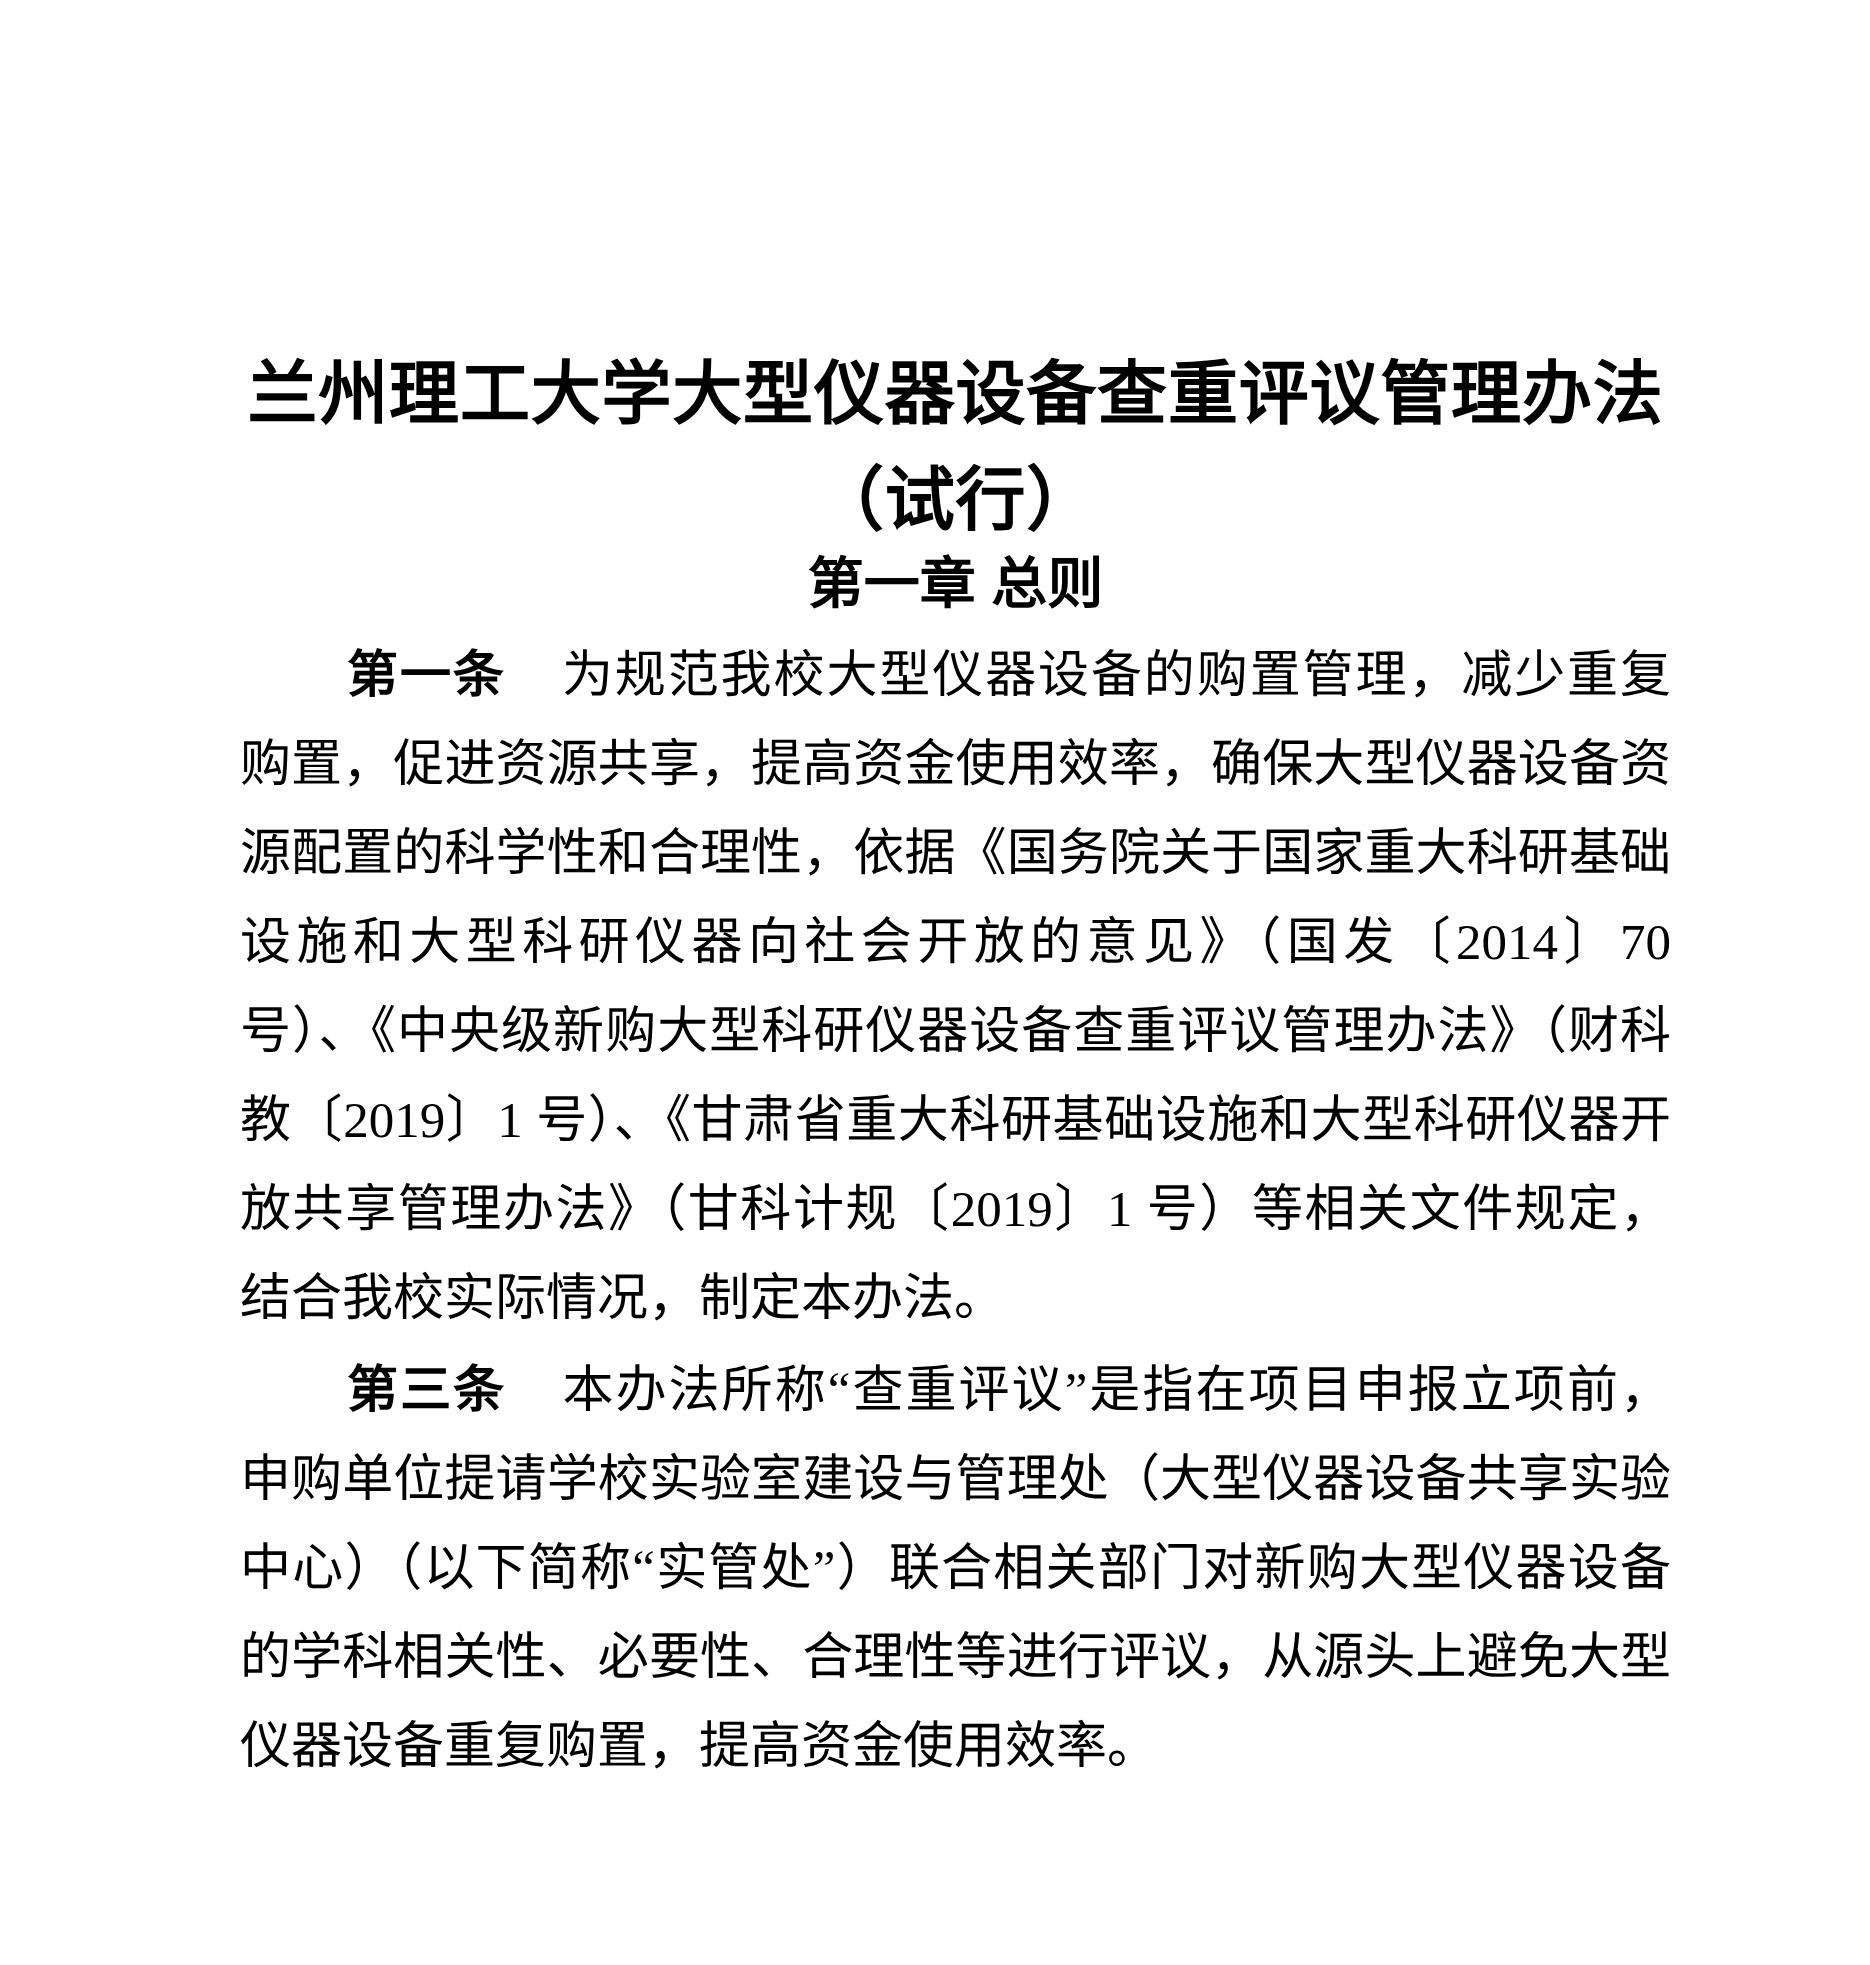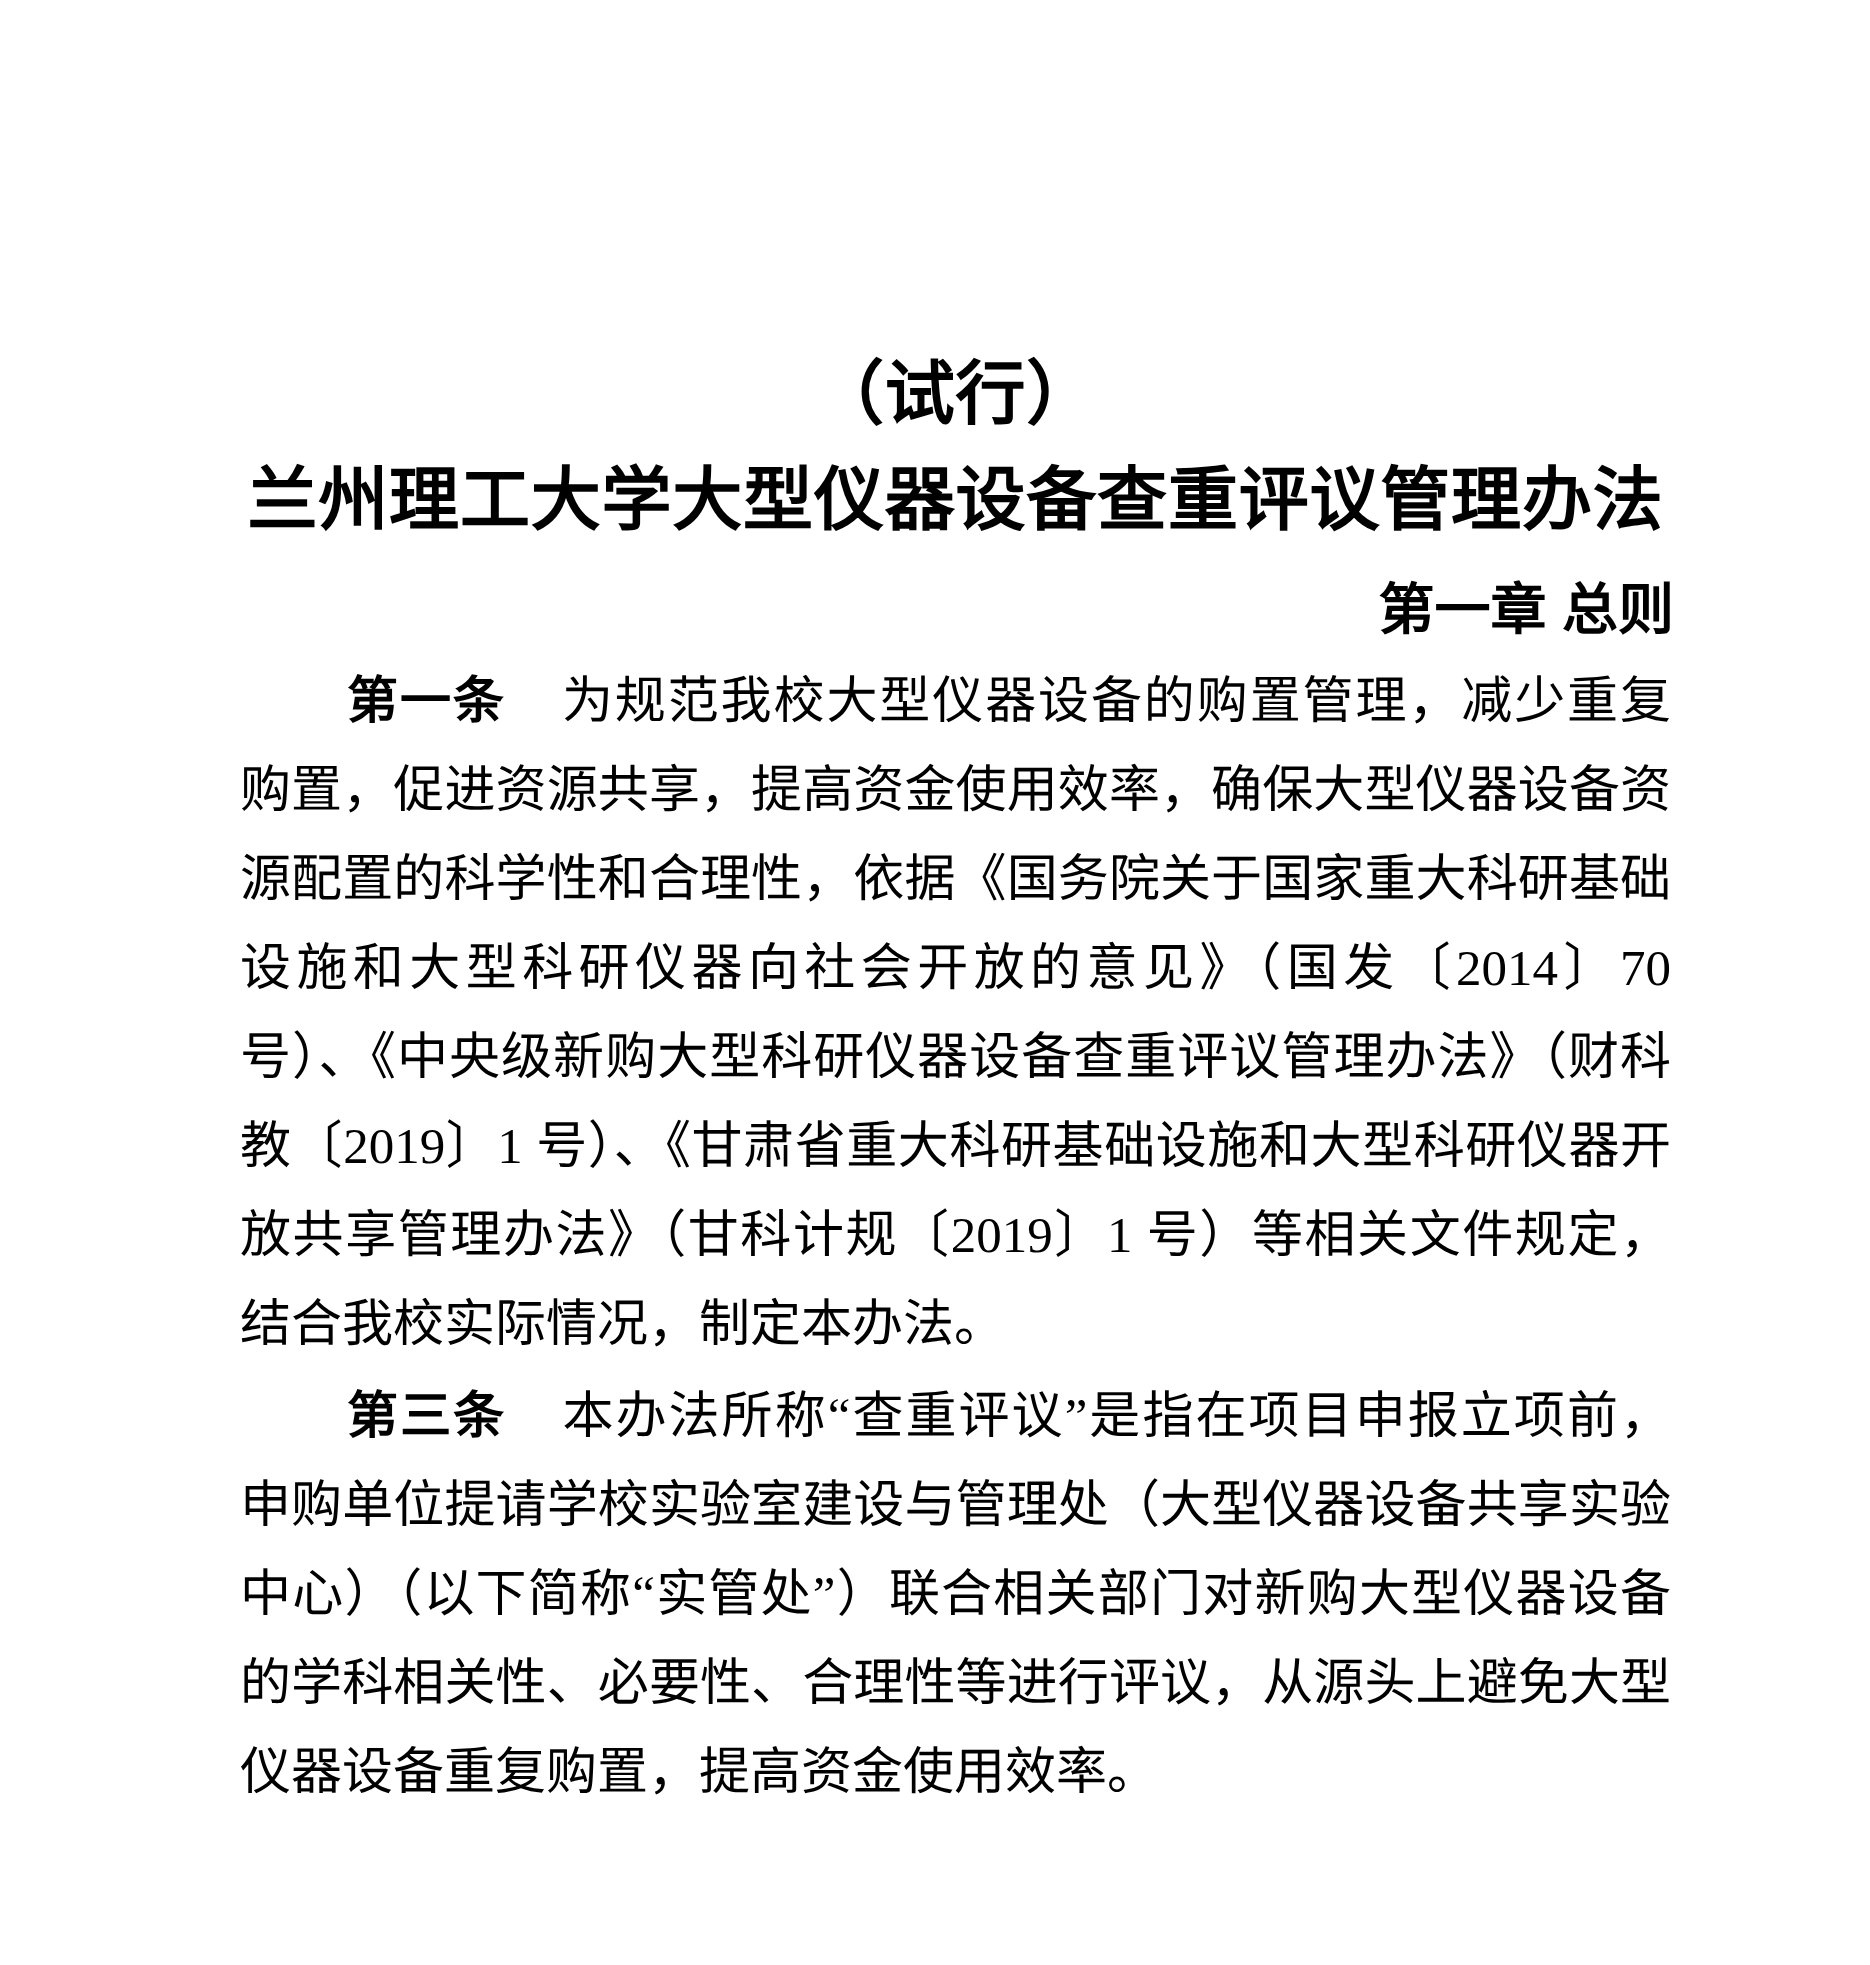--- a/index.html
+++ b/index.html
@@ -24,26 +24,25 @@
   .doc-title {
     padding-top: 342px;
     font-family: "Liberation Serif", "DejaVu Serif", serif;
     font-weight: 700;
     font-size: 70px;
     line-height: 106px;
     text-align: center;
     letter-spacing: 0.8px;
   }
   .chapter {
-    margin-top: 26px;
     font-family: "Liberation Sans", "DejaVu Sans", sans-serif;
     font-weight: 700;
     font-size: 56px;
     line-height: 59px;
-    text-align: right;
+    text-align: center;
   }
   .body-text {
     margin-top: 17.7px;
     font-family: "Liberation Serif", "DejaVu Serif", serif;
     font-size: 51px;
     line-height: 89px;
     text-align: justify;
     text-justify: inter-character;
   }
   .article {
@@ -56,22 +55,22 @@
     margin-right: 1.1em;
   }
 </style>
 </head>
 <body>
 
 <div class="page">
   <div class="content">
 
     <div class="doc-title">
+      <div class="title-line">兰州理工大学大型仪器设备查重评议管理办法</div>
       <div class="title-line">（试行）</div>
-      <div class="title-line">兰州理工大学大型仪器设备查重评议管理办法</div>
     </div>
 
     <div class="chapter">第一章 总则</div>
 
     <div class="body-text">
       <p class="article"><span class="article-num">第一条</span><span class="article-body">为规范我校大型仪器设备的购置管理，减少重复购置，促进资源共享，提高资金使用效率，确保大型仪器设备资源配置的科学性和合理性，依据《国务院关于国家重大科研基础设施和大型科研仪器向社会开放的意见》（国发〔2014〕70 号）、《中央级新购大型科研仪器设备查重评议管理办法》（财科教〔2019〕1 号）、《甘肃省重大科研基础设施和大型科研仪器开放共享管理办法》（甘科计规〔2019〕1 号）等相关文件规定，结合我校实际情况，制定本办法。</span></p>
 
 
       <p class="article"><span class="article-num">第三条</span><span class="article-body">本办法所称“查重评议”是指在项目申报立项前，申购单位提请学校实验室建设与管理处（大型仪器设备共享实验中心）（以下简称“实管处”）联合相关部门对新购大型仪器设备的学科相关性、必要性、合理性等进行评议，从源头上避免大型仪器设备重复购置，提高资金使用效率。</span></p>
 

